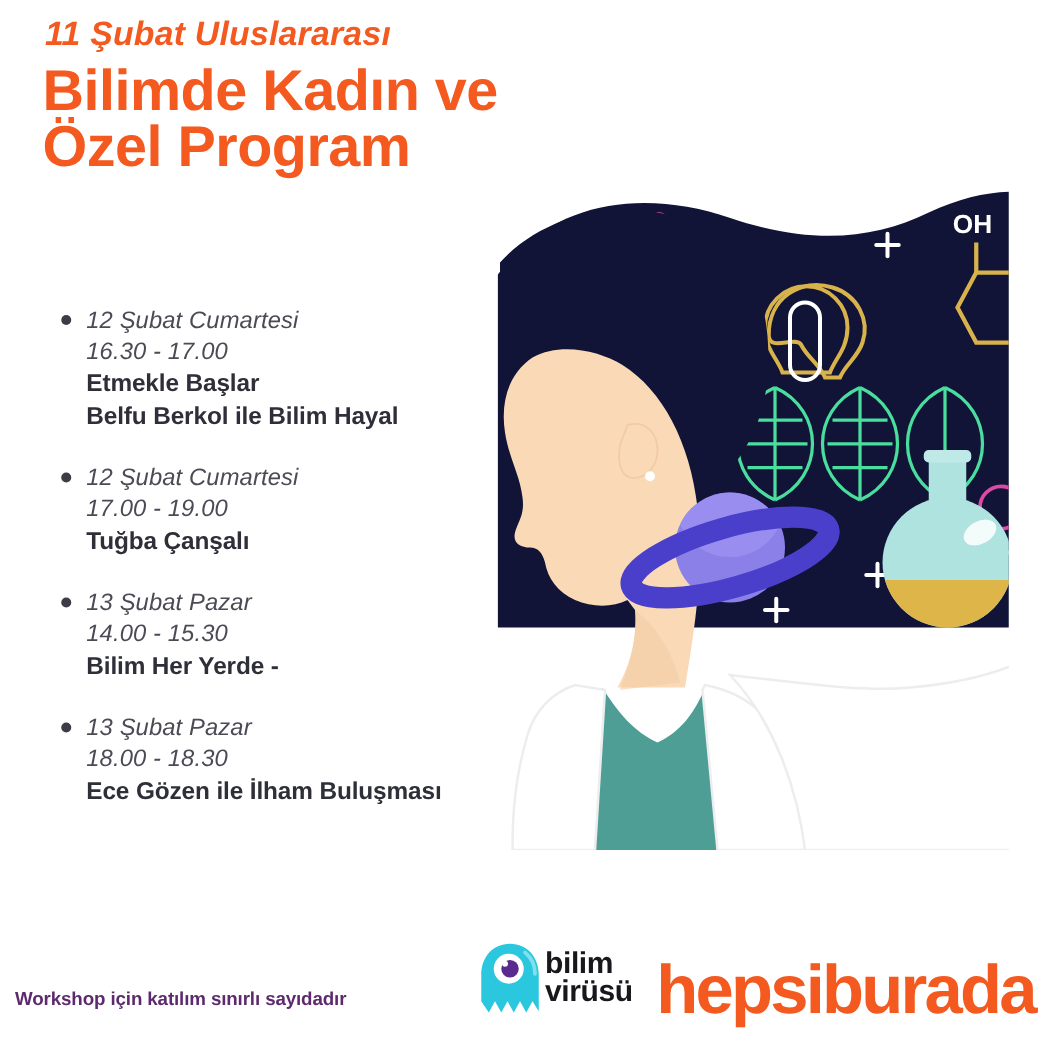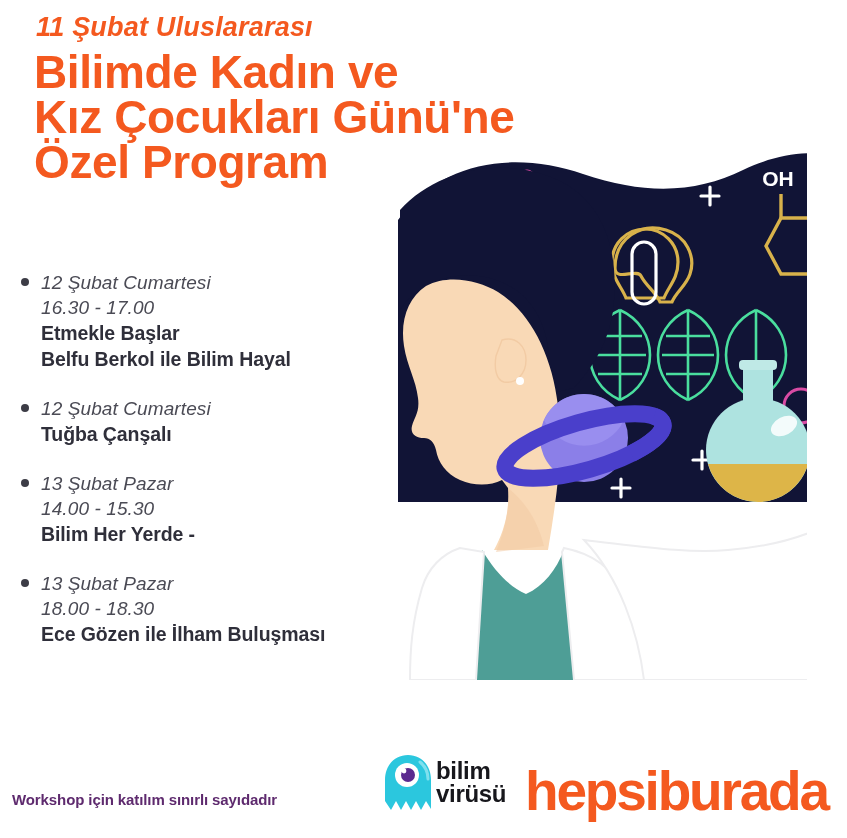--- a/index.html
+++ b/index.html
@@ -23,21 +23,21 @@
     color:#F4591F;letter-spacing:.2px;white-space:nowrap;text-align:center;
   }
   .headline{
     position:absolute;left:34px;top:50px;width:640px;
     font-size:46px;font-weight:700;line-height:45px;
     color:#F4591F;letter-spacing:-0.4px;
   }
   .headline .hl-line{display:block;white-space:nowrap;}
 
   
-  .program{position:absolute;left:12px;top:244px;width:400px;margin-top:26px;}
+  .program{position:absolute;left:40px;top:244px;width:400px;}
   .ev{position:relative;padding-left:29px;margin-bottom:24px;}
   .ev:last-child{margin-bottom:0;}
   .ev .bullet{
     position:absolute;left:9px;top:8px;width:8px;height:8px;
     border-radius:50%;background:#3c3c46;
   }
   .ev .day,.ev .time{
     display:block;font-size:19px;font-style:italic;font-weight:500;
     color:#4b4b55;line-height:25px;letter-spacing:.1px;white-space:nowrap;
   }
@@ -200,39 +200,39 @@
         <rect x="341" y="210" width="38" height="10" rx="4" fill="#BFE9E6"></rect>
         <ellipse cx="386" cy="276" rx="14" ry="9" fill="#ffffff" opacity=".85" transform="rotate(-28 386 276)"></ellipse>
       </g>
     </svg>
   </div>
 
   <div class="kicker">11 Şubat Uluslararası</div>
 
   <div class="headline">
     <span class="hl-line">Bilimde Kadın ve</span>
-    <span class="hl-line">Kız Çocukları Günü'ne</span>
     <span class="hl-line">Özel Program</span>
   </div>
 
   <div class="program">
 
     <div class="ev">
       <span class="bullet"></span>
       <span class="day">12 Şubat Cumartesi</span>
       <span class="time">16.30 - 17.00</span>
       <span class="title">
         <span class="t-line">Etmekle Başlar</span>
         <span class="t-line">Belfu Berkol ile Bilim Hayal</span>
       </span>
     </div>
 
     <div class="ev">
       <span class="bullet"></span>
       <span class="day">12 Şubat Cumartesi</span>
+      <span class="time">17.00 - 19.00</span>
       <span class="title">
         <span class="t-line">Tuğba Çanşalı</span>
       </span>
     </div>
 
     <div class="ev">
       <span class="bullet"></span>
       <span class="day">13 Şubat Pazar</span>
       <span class="time">14.00 - 15.30</span>
       <span class="title">

